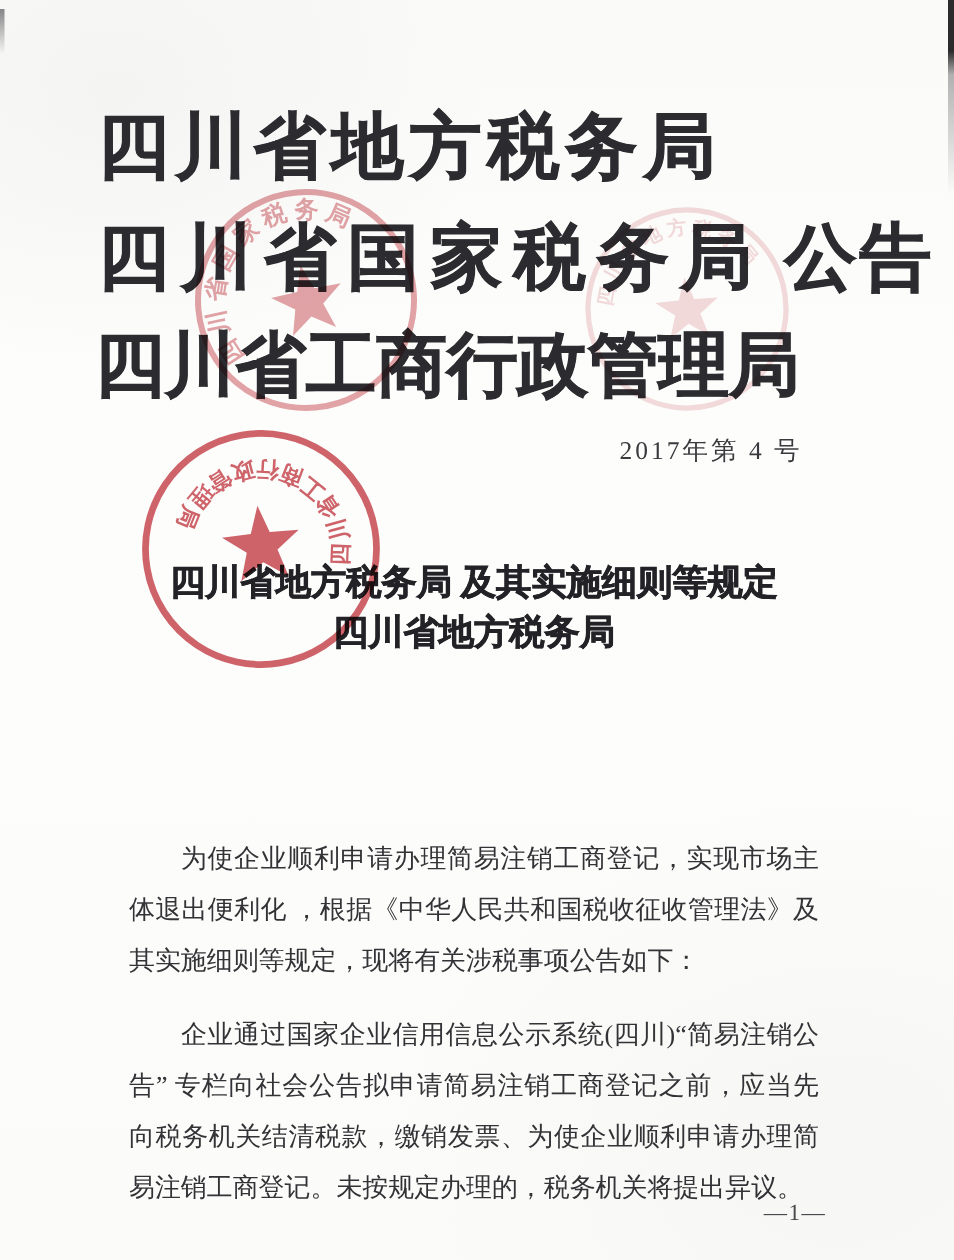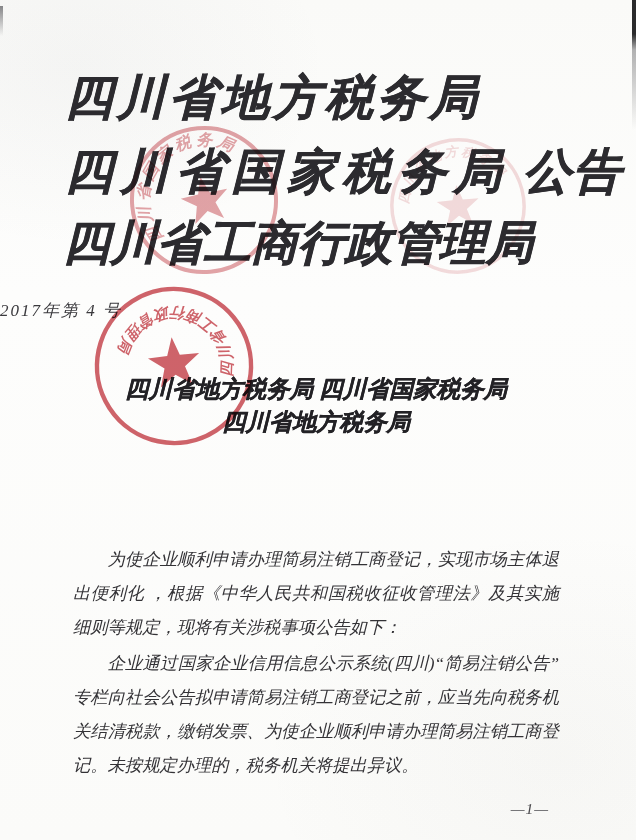--- a/index.html
+++ b/index.html
@@ -4,48 +4,47 @@
 <style>
   html,body{margin:0;padding:0;background:#e8e8e8;}
   .page{
     position:relative;width:636px;height:840px;overflow:hidden;
     background:
       radial-gradient(ellipse 420px 300px at 12% 8%, rgba(120,125,135,0.05), rgba(0,0,0,0) 60%),
       radial-gradient(ellipse 500px 380px at 88% 90%, rgba(120,120,110,0.04), rgba(0,0,0,0) 60%),
       linear-gradient(180deg,#fafaf8,#fdfdfc 35%,#fbfbf9);
     font-family:"Liberation Serif","DejaVu Serif",serif;
     color:#2e2d30;
-    font-style:italic;
   }
   
   .edge{position:absolute;pointer-events:none;}
   .edge-left{left:0;top:6px;width:3px;height:30px;
     background:linear-gradient(180deg,rgba(40,40,45,.55),rgba(40,40,45,0));}
   .edge-right{right:0;top:0;width:4px;height:130px;
     background:linear-gradient(180deg,rgba(20,20,22,.9) 0 34px,rgba(40,40,45,.35) 50px,rgba(40,40,45,0));}
   
   .masthead{position:absolute;left:0;top:0;width:636px;}
   .m-line{position:absolute;white-space:nowrap;font-weight:bold;color:#2c2b2f;
     -webkit-text-stroke:.6px #2c2b2f;}
   .m1{left:65px;top:66px;font-size:48px;letter-spacing:4px;}
   .m2{left:65px;top:140px;font-size:48px;text-align:center;}
   .m2-main{letter-spacing:7.5px;}
   .m2-suffix{letter-spacing:2px;margin-left:14px;}
   .m3{left:63px;top:212px;font-size:47px;letter-spacing:0px;}
   
-  .docnum{position:absolute;left:0;top:299px;width:535px;text-align:left;
+  .docnum{position:absolute;left:0;top:289px;width:535px;text-align:right;
     font-size:17px;letter-spacing:2px;color:#3a393d;}
   
   .title{position:absolute;left:70px;top:373px;width:492px;text-align:center;
     font-weight:bold;color:#232226;font-size:23.5px;line-height:33px;
     -webkit-text-stroke:.4px #232226;}
   
   .bodytext{position:absolute;left:70px;top:540px;width:492px;
     font-size:17.3px;line-height:33.8px;text-align:justify;color:#333236;}
-  .bodytext p{margin:3px;text-indent:2em;}
+  .bodytext p{margin:16px;text-indent:2em;}
   
   .pagenum{position:absolute;left:470px;top:800px;width:120px;text-align:center;
     font-size:15.5px;letter-spacing:1px;color:#4a494d;}
   
   .seal{position:absolute;mix-blend-mode:multiply;pointer-events:none;}
   .seal-a{left:119px;top:115px;opacity:.52;}
   .seal-b{left:84px;top:276px;opacity:.8;}
   .seal-c{left:383px;top:131px;opacity:.3;}
   .seal text{font-family:"Liberation Serif","DejaVu Serif",serif;font-weight:bold;}
 </style>
@@ -61,21 +60,21 @@
     <div class="m-line m1">四川省地方税务局</div>
     <div class="m-line m2">
       <span class="m2-main">四川省国家税务局</span><span class="m2-suffix">公告</span>
     </div>
     <div class="m-line m3">四川省工商行政管理局</div>
   </header>
 
   <div class="docnum">2017年第 4 号</div>
 
   <div class="title">
-    <div>四川省地方税务局 四川省国家税务局</div>
+    <div>四川省地方税务局 及其实施细则等规定</div>
     <div>四川省地方税务局</div>
   </div>
 
   <div class="bodytext">
     <p>为使企业顺利申请办理简易注销工商登记，实现市场主体退出便利化 ，根据《中华人民共和国税收征收管理法》及其实施细则等规定，现将有关涉税事项公告如下：</p>
     <p>企业通过国家企业信用信息公示系统(四川)“简易注销公告” 专栏向社会公告拟申请简易注销工商登记之前，应当先向税务机关结清税款，缴销发票、为使企业顺利申请办理简易注销工商登记。未按规定办理的，税务机关将提出异议。</p>
   </div>
 
   <div class="pagenum">—1—</div>
 

